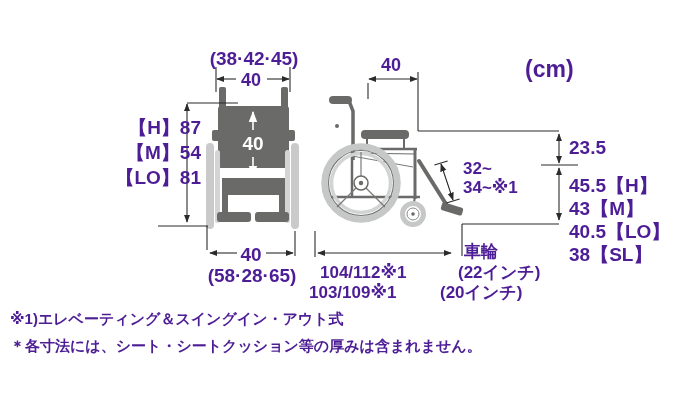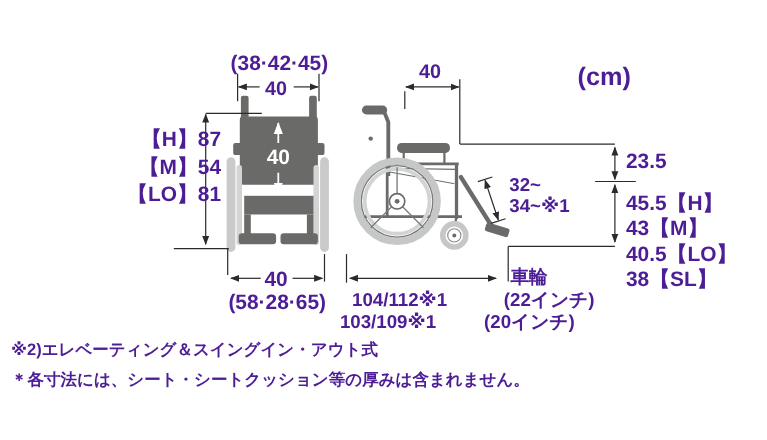--- a/index.html
+++ b/index.html
@@ -155,16 +155,16 @@
     <div>38【SL】</div>
   </div>
 
   <div class="t small" style="left:320px;top:263px;">104/112※1</div>
   <div class="t small" style="left:309px;top:283px;">103/109※1</div>
 
   <div class="t small" style="left:464px;top:242px;">車輪</div>
   <div class="t small" style="left:458px;top:263px;">(22インチ)</div>
   <div class="t small" style="left:440px;top:283px;">(20インチ)</div>
 
-  <div class="t note" style="left:10px;top:311px;">※2)エレベーティング＆スイングイン・アウト式</div>
+  <div class="t note" style="left:10px;top:311px;">※1)エレベーティング＆スイングイン・アウト式</div>
   <div class="t note" style="left:10px;top:338px;">＊各寸法には、シート・シートクッション等の厚みは含まれません。</div>
 
 </div>
 
 </body></html>

